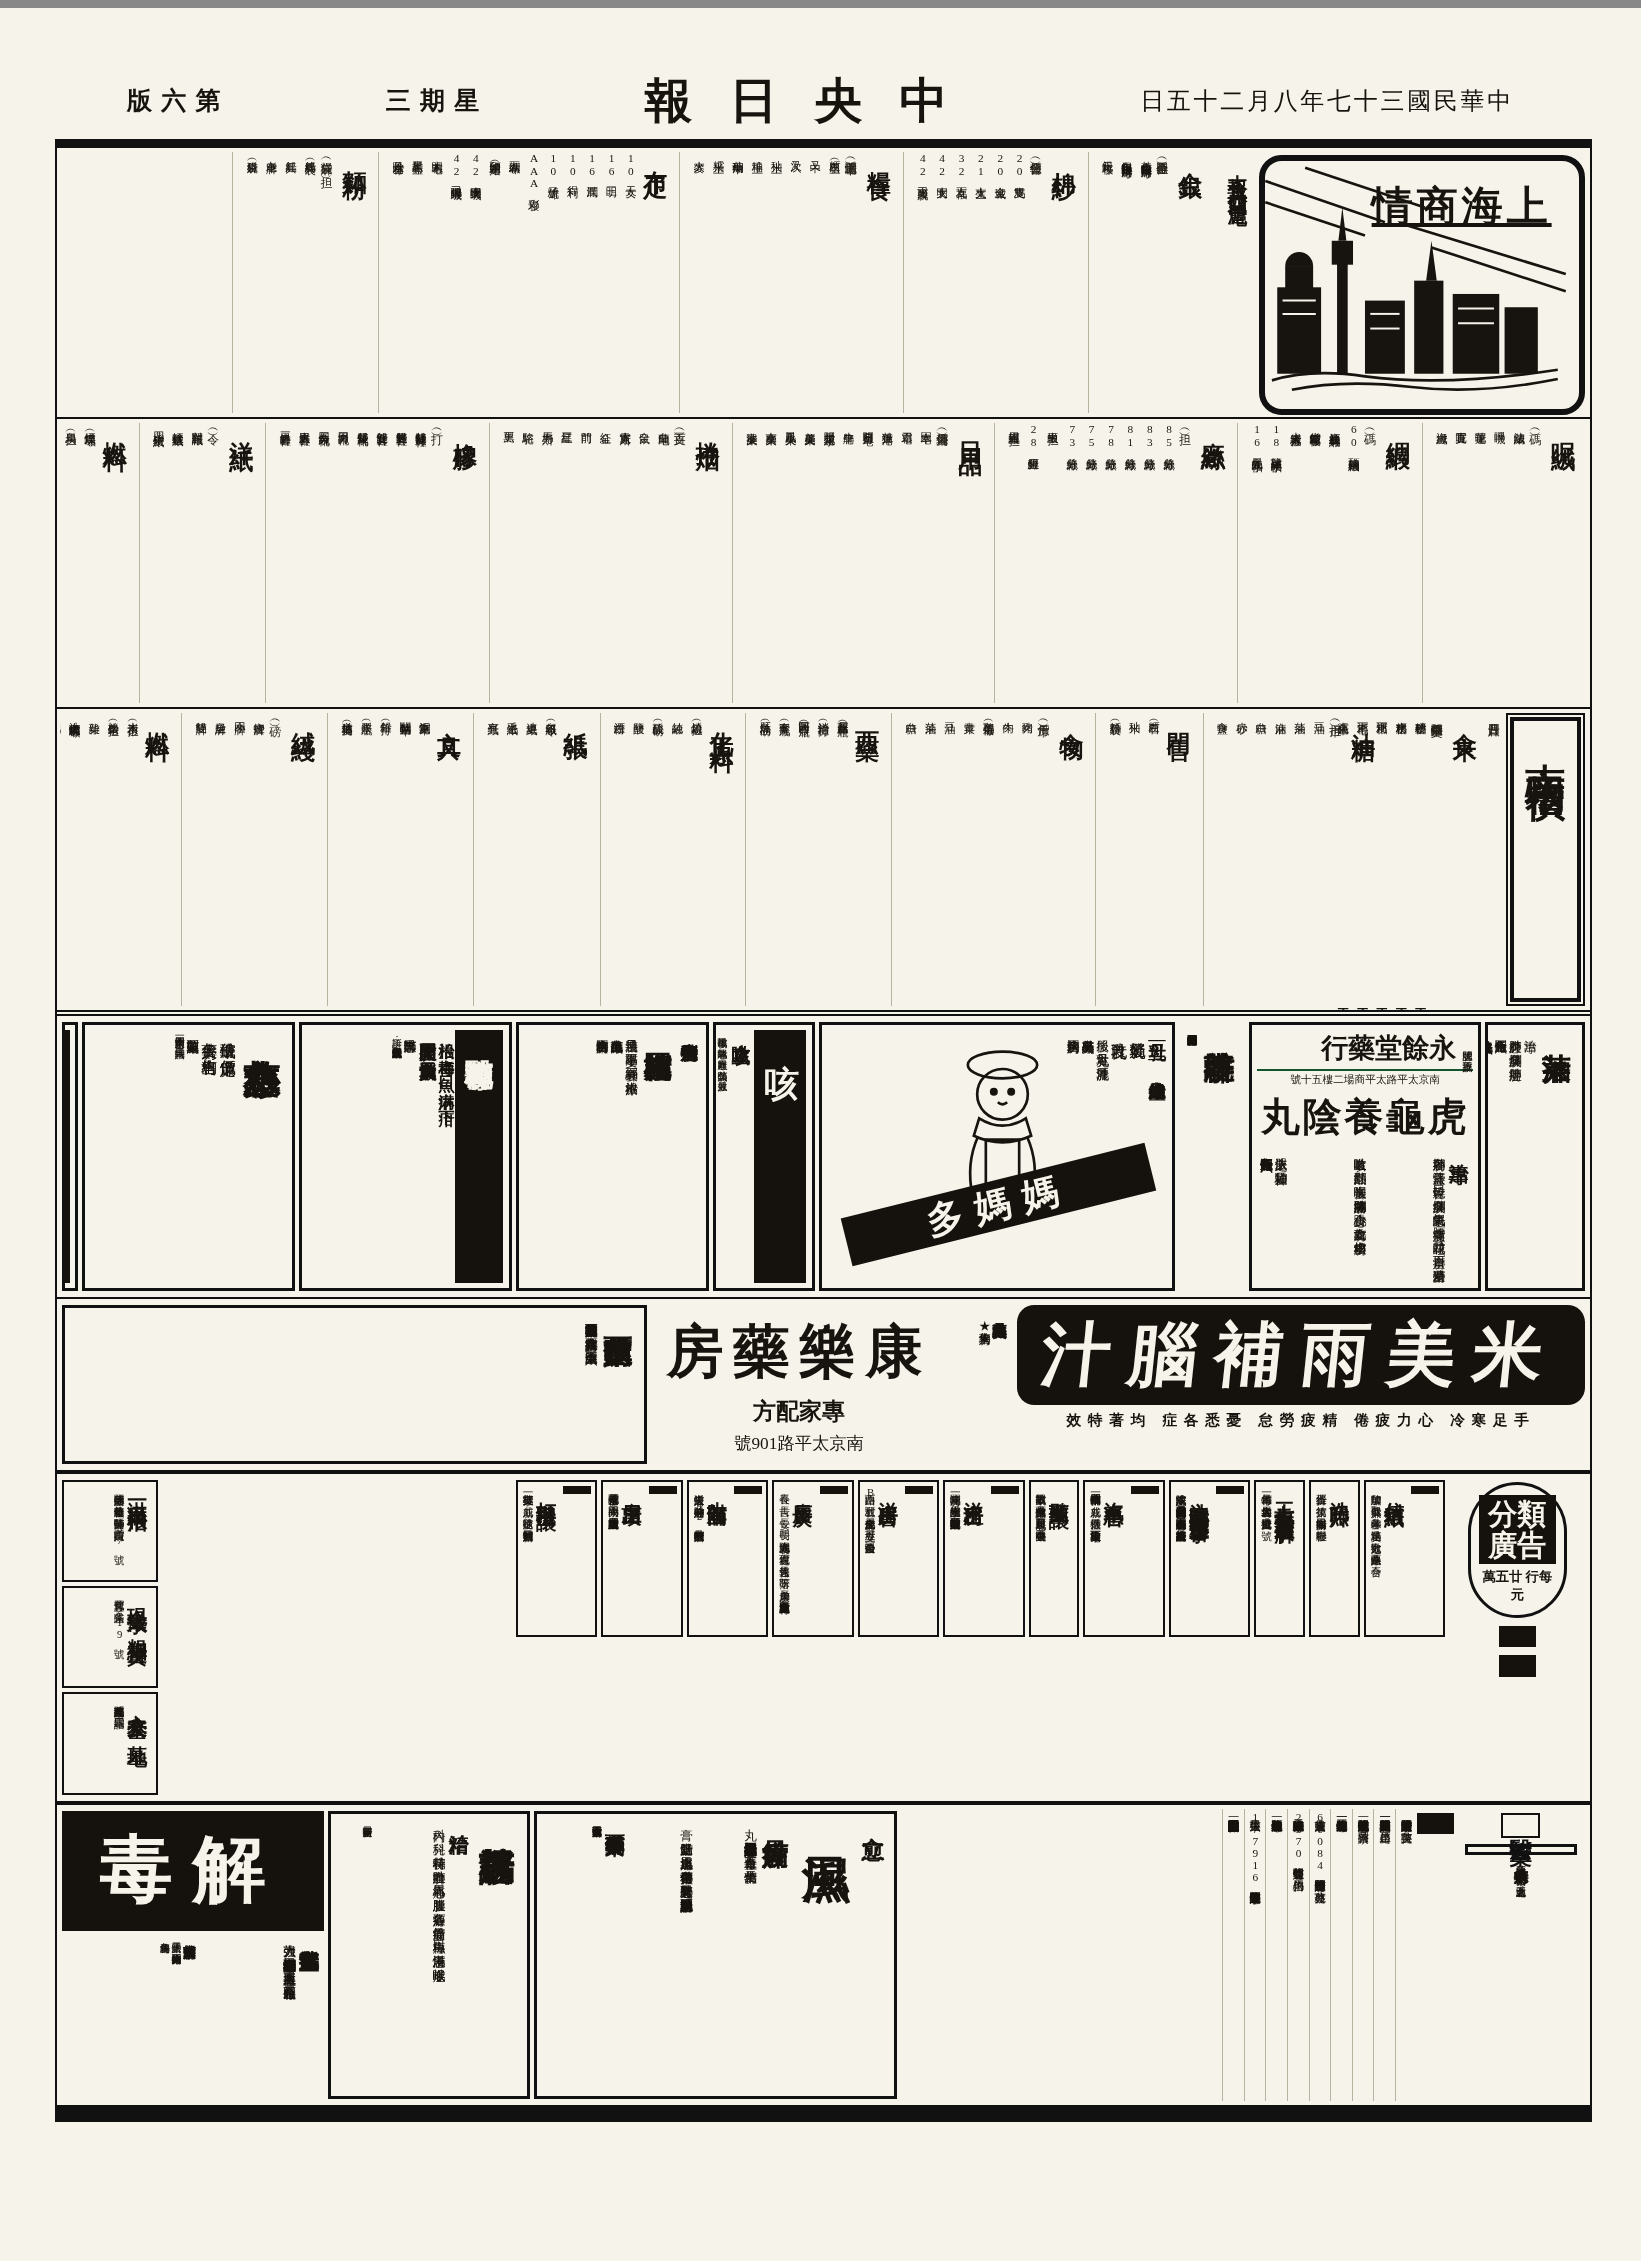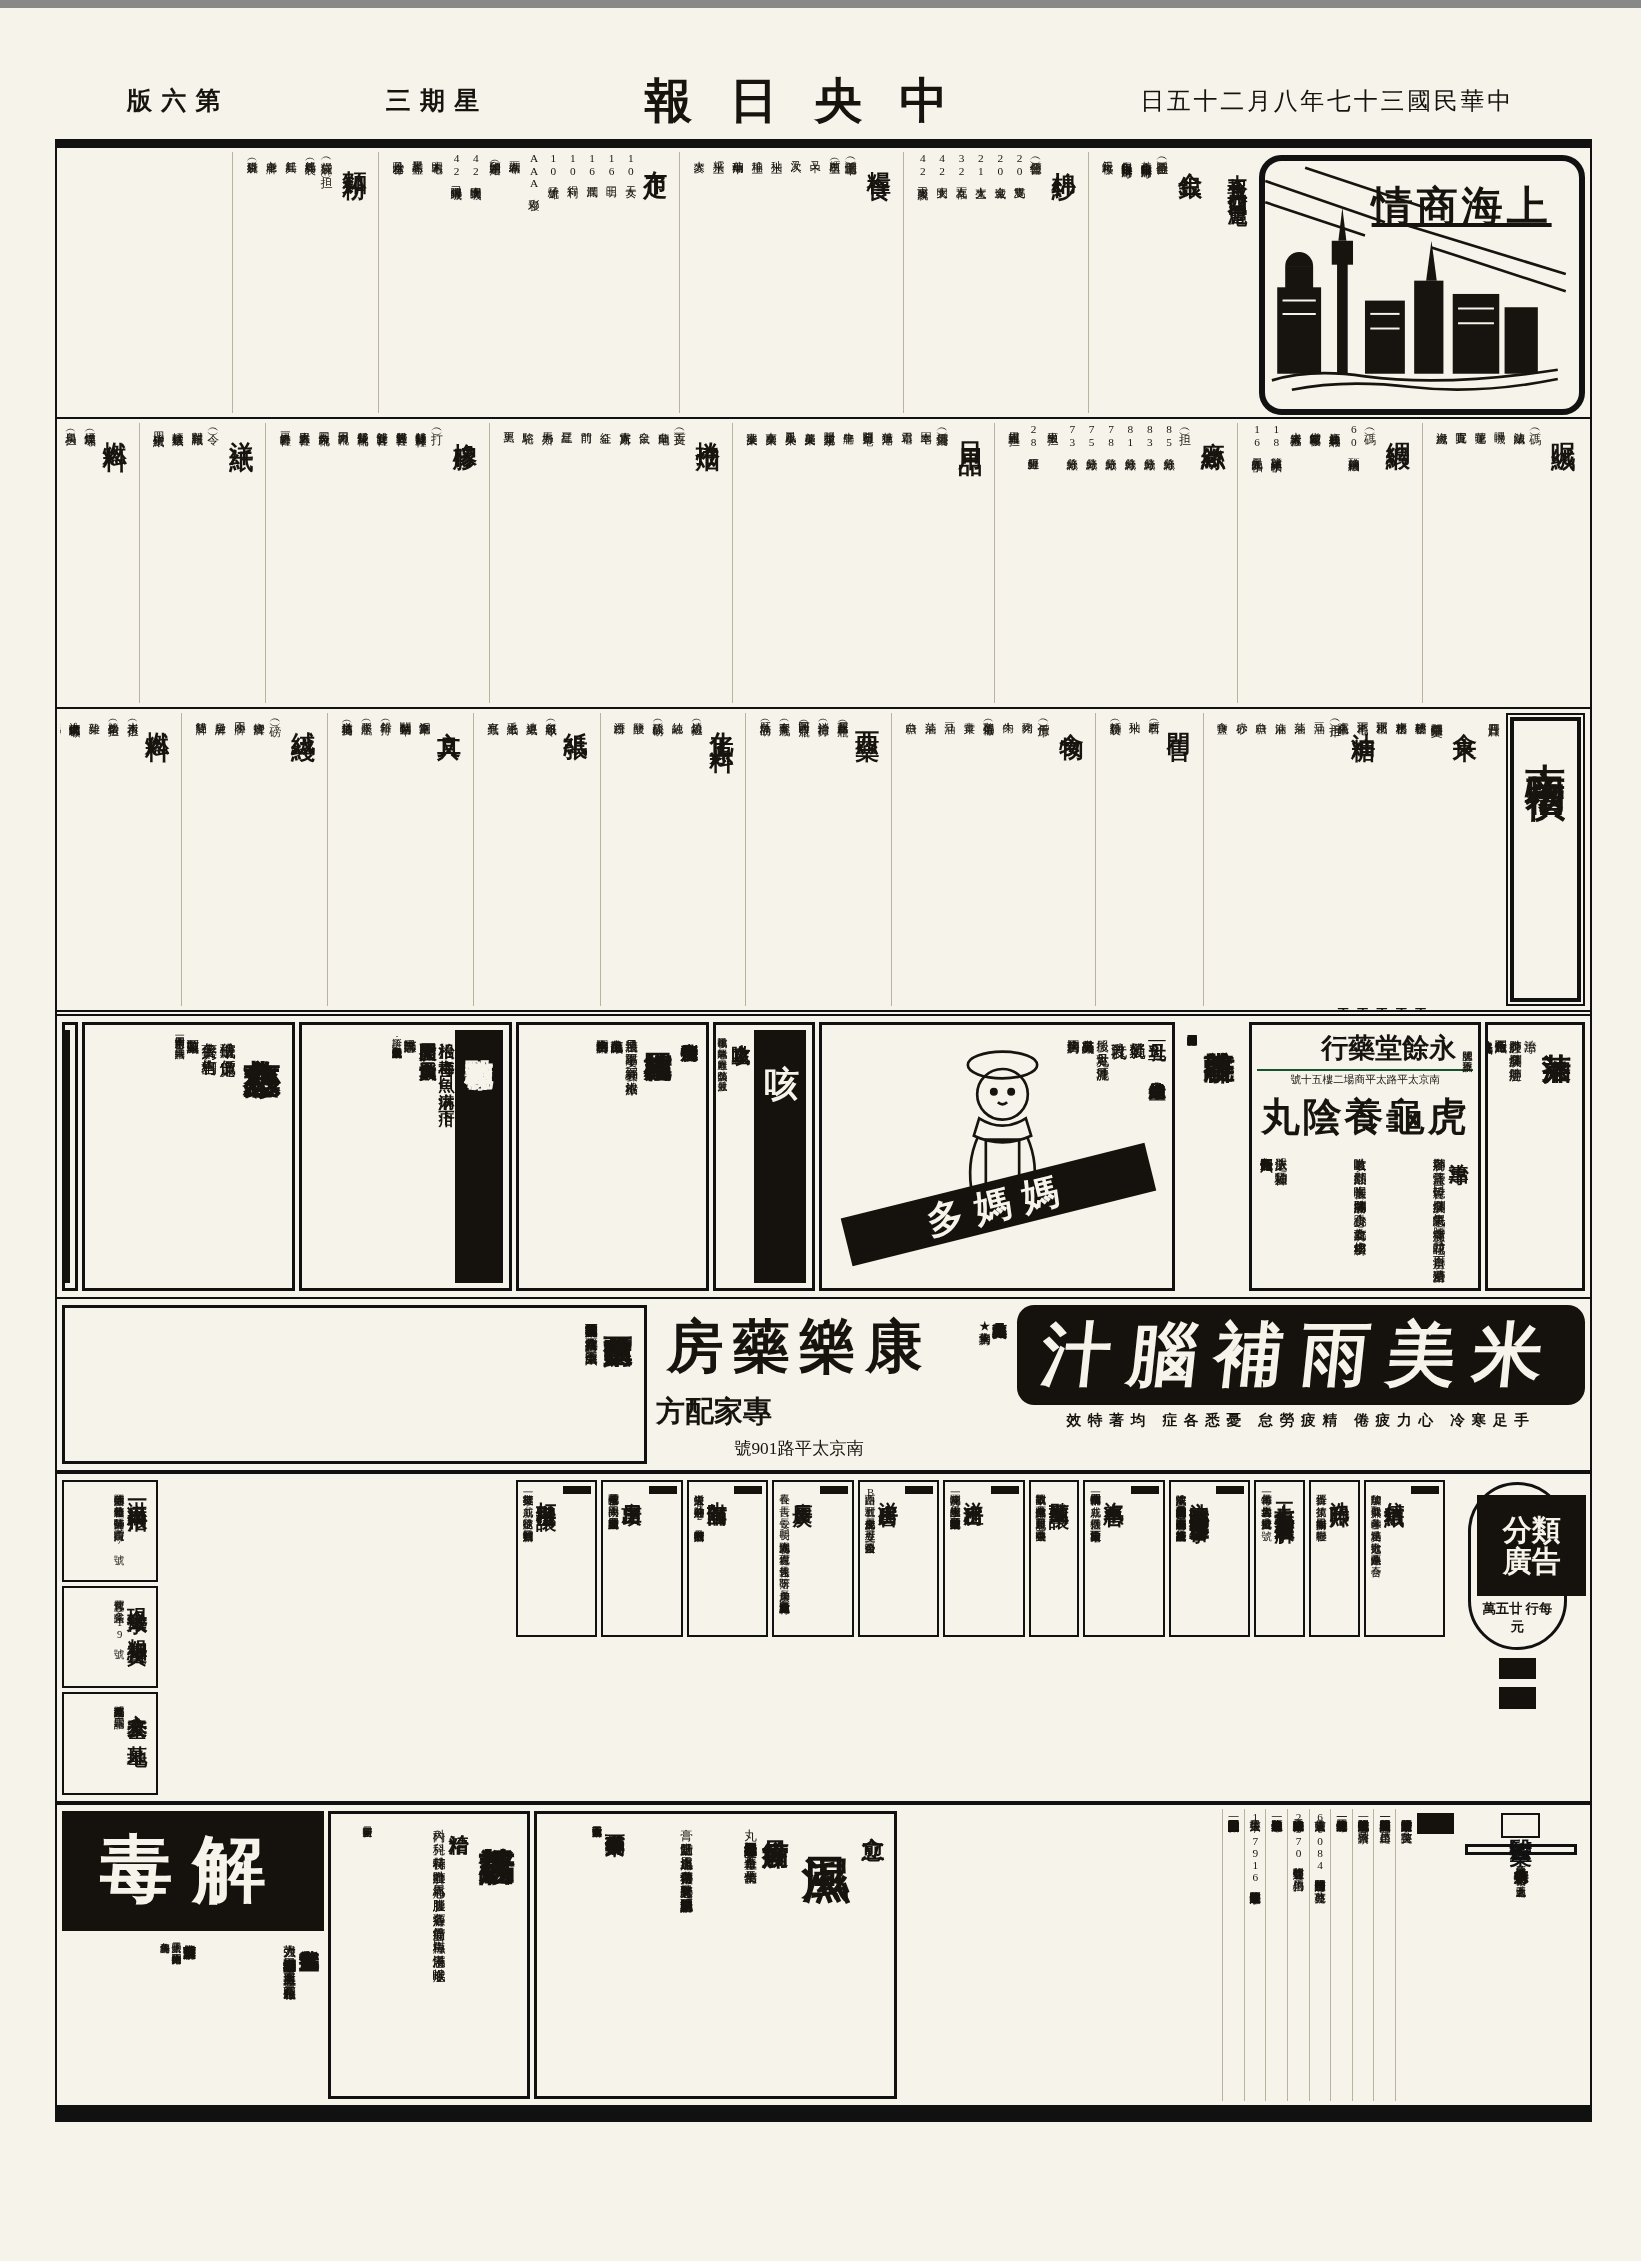--- a/index.html
+++ b/index.html
@@ -66,21 +66,21 @@
   
   #cgrid{flex:1;display:flex;flex-flow:row-reverse wrap;align-content:flex-start;}
   .cell{border:2px solid #111;margin:2px;padding:4px;height:145px;display:flex;
         flex-direction:row-reverse;overflow:hidden;}
   .cell .lab{writing-mode:vertical-rl;text-orientation:upright;background:#15120d;color:#f6f3ea;
              font-weight:bold;font-size:17.3px;padding:4px 2px;margin-left:2.7px;align-self:flex-start;}
   .cell .tit{writing-mode:vertical-rl;text-orientation:upright;font-weight:bold;font-size:20px;letter-spacing:2px;}
   .cell .bod{writing-mode:vertical-rl;text-orientation:upright;font-size:10.7px;line-height:1.1;max-height:100%;}
   #rate-oval{border:3.3px solid #111;border-radius:60px;padding:10.7px 6.7px;margin:4px auto;text-align:center;width:80px;}
   #rate-chars{background:#15120d;color:#f6f3ea;font-size:29px;font-weight:bold;line-height:1.05;
-              padding:20px;letter-spacing:0;display:inline-block;width:69px;}
+              padding:4px;letter-spacing:0;display:inline-block;width:69px;}
   #rate-val{font-size:13.3px;font-weight:bold;margin-top:4px;}
   
   #lostcols,#lostcols2{display:flex;flex-direction:row-reverse;overflow:hidden;}
   .lost{writing-mode:vertical-rl;text-orientation:upright;font-size:11.3px;line-height:1.12;
         border-left:0.7px solid #b9b2a0;padding:2.7px 4px;max-height:100%;}
   svg{display:block;}
 </style>
 </head>
 <body>
 
@@ -919,21 +919,21 @@
           <span class="rtl">米美雨補腦汁</span>
         </div>
         <div class="minao-line rtl">手足寒冷 心力疲倦 精疲勞怠 憂悉各症 均著特效</div>
       </div>
       <div class="ad noframe" style="width:51px">
         <div class="adtxt" style="font-size:14.7px;font-weight:bold">上海美林藥廠出品</div>
         <div class="adtxt" style="font-size:12px">★藥房均售★</div>
       </div>
       <div class="ad noframe" style="width:286px;flex-direction:column;justify-content:center;">
         <div class="rtl" style="font-size:57px;font-weight:bold;letter-spacing:9.3px;text-align:center">康樂藥房</div>
-        <div class="rtl" style="font-size:29px;font-weight:bold;text-align:left;margin-top:5.3px">專家配方</div>
+        <div class="rtl" style="font-size:23px;font-weight:bold;text-align:center;margin-top:5.3px">專家配方</div>
         <div class="rtl" style="font-size:17.3px;text-align:center;margin-top:4px">南京太平路109號</div>
       </div>
       <div class="ad" style="flex:1">
         <div class="adbig" style="font-size:29px">重價收購西藥</div>
         <div class="adtxt">本藥房重價收購盤尼西林消治龍各種西藥 凡有存貨請携往面洽 中山東路三五六號</div>
       </div>
     </div>
 
     <div class="band" id="classband">
       <div style="width:140px;display:flex;flex-direction:column;align-items:center;">

